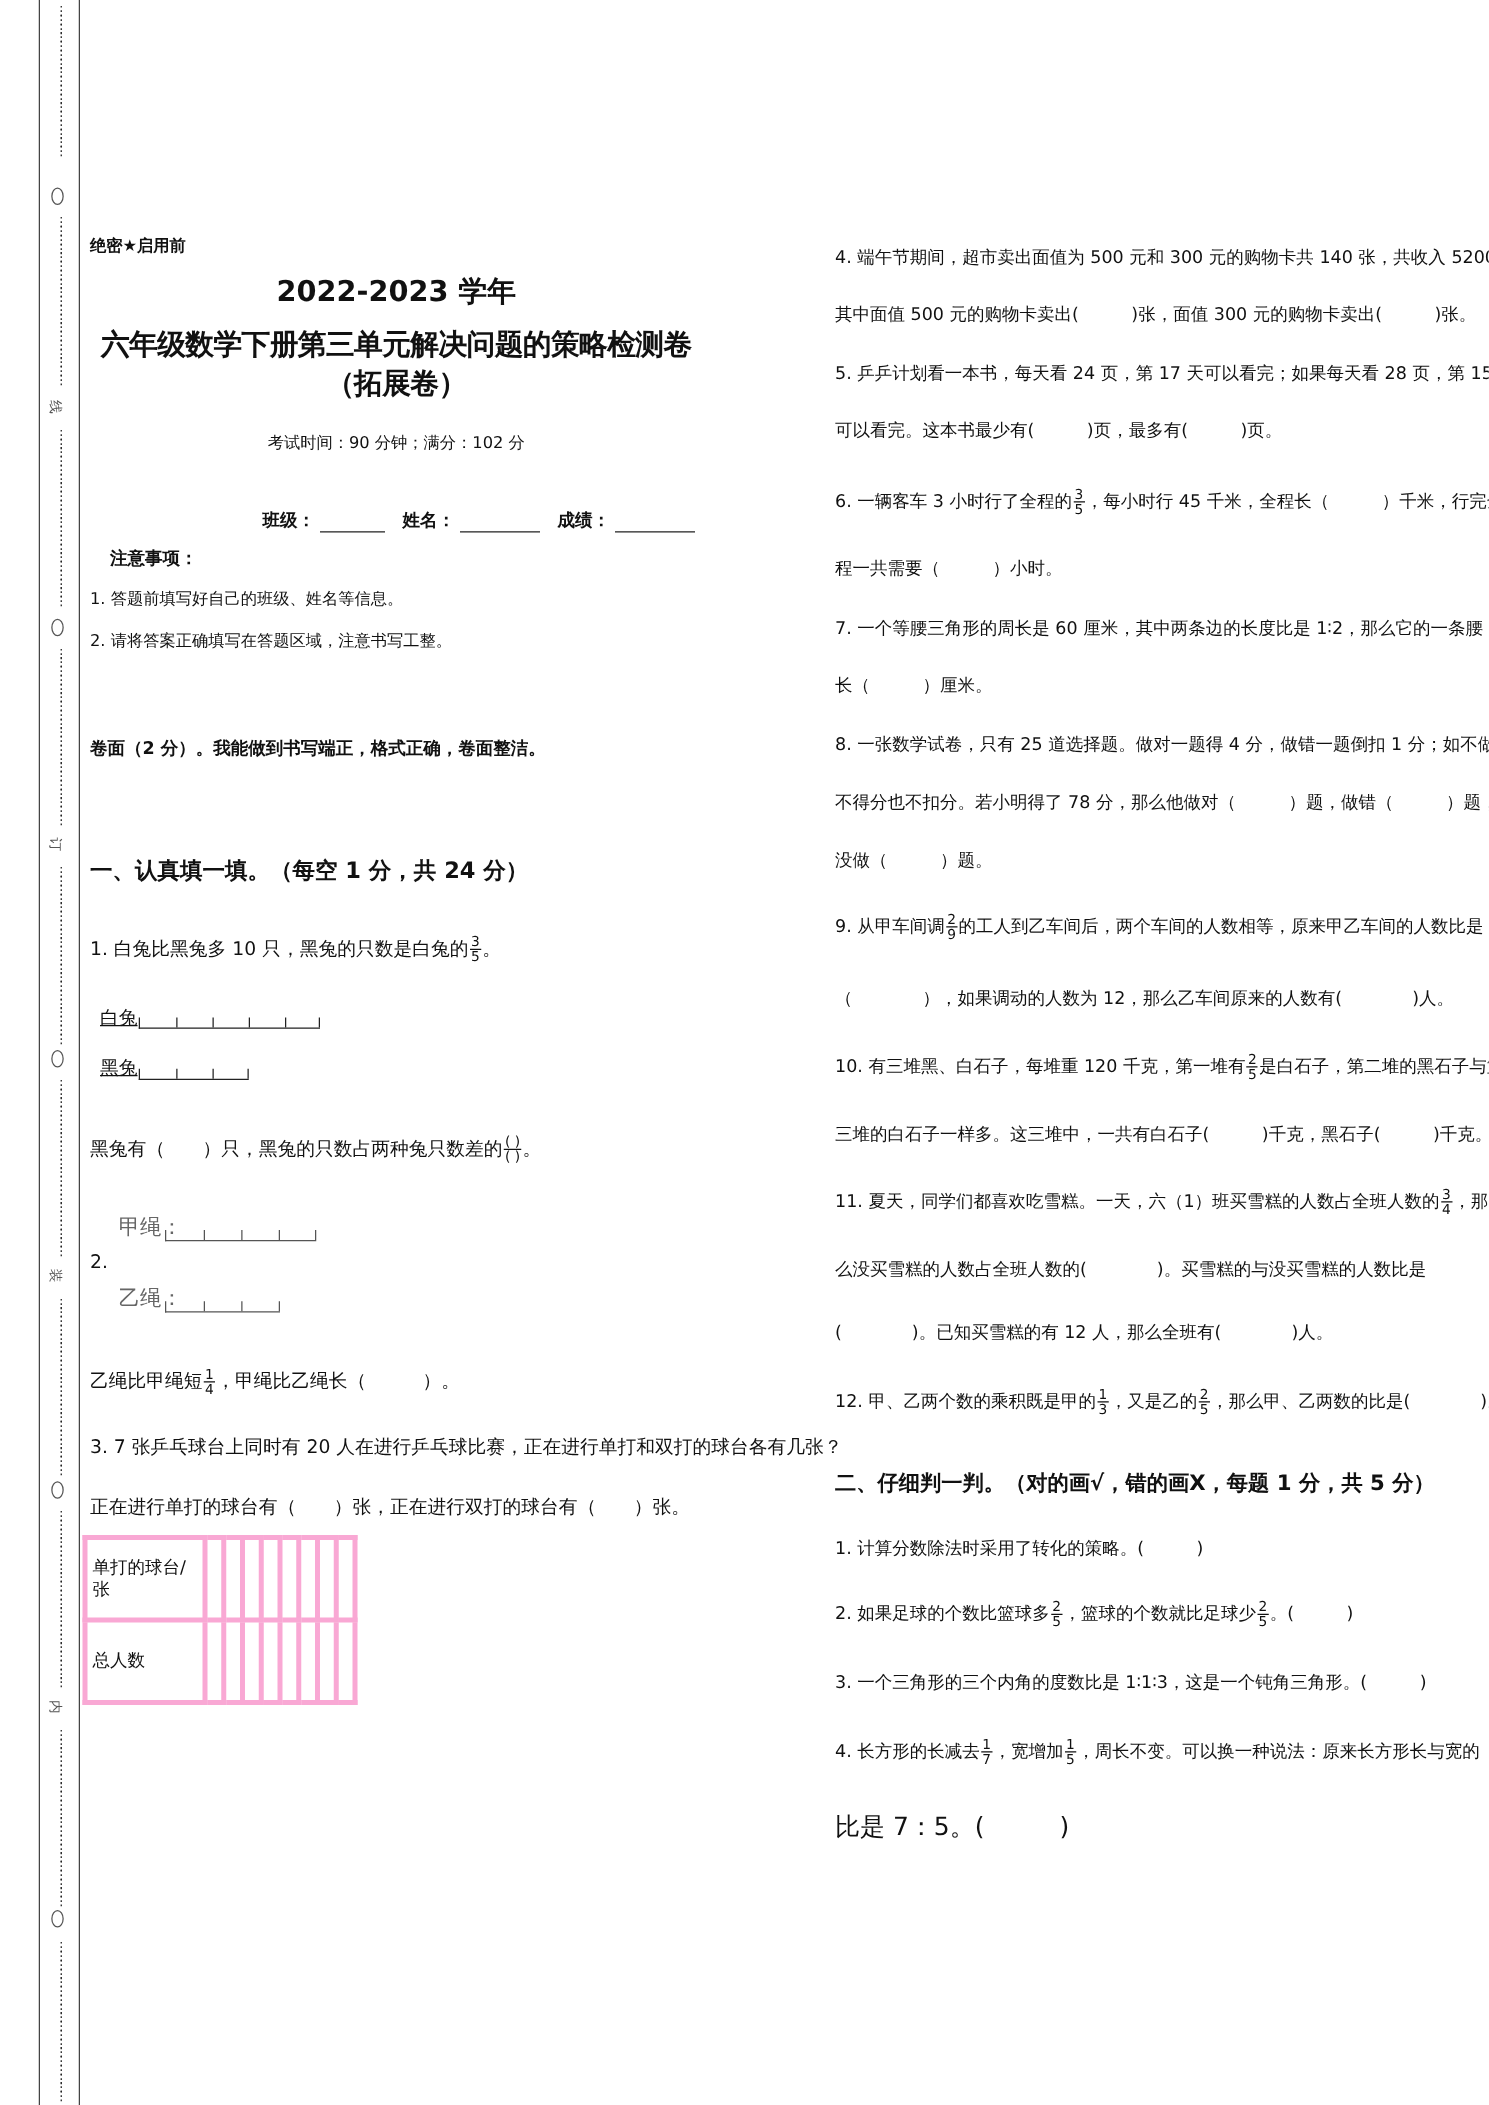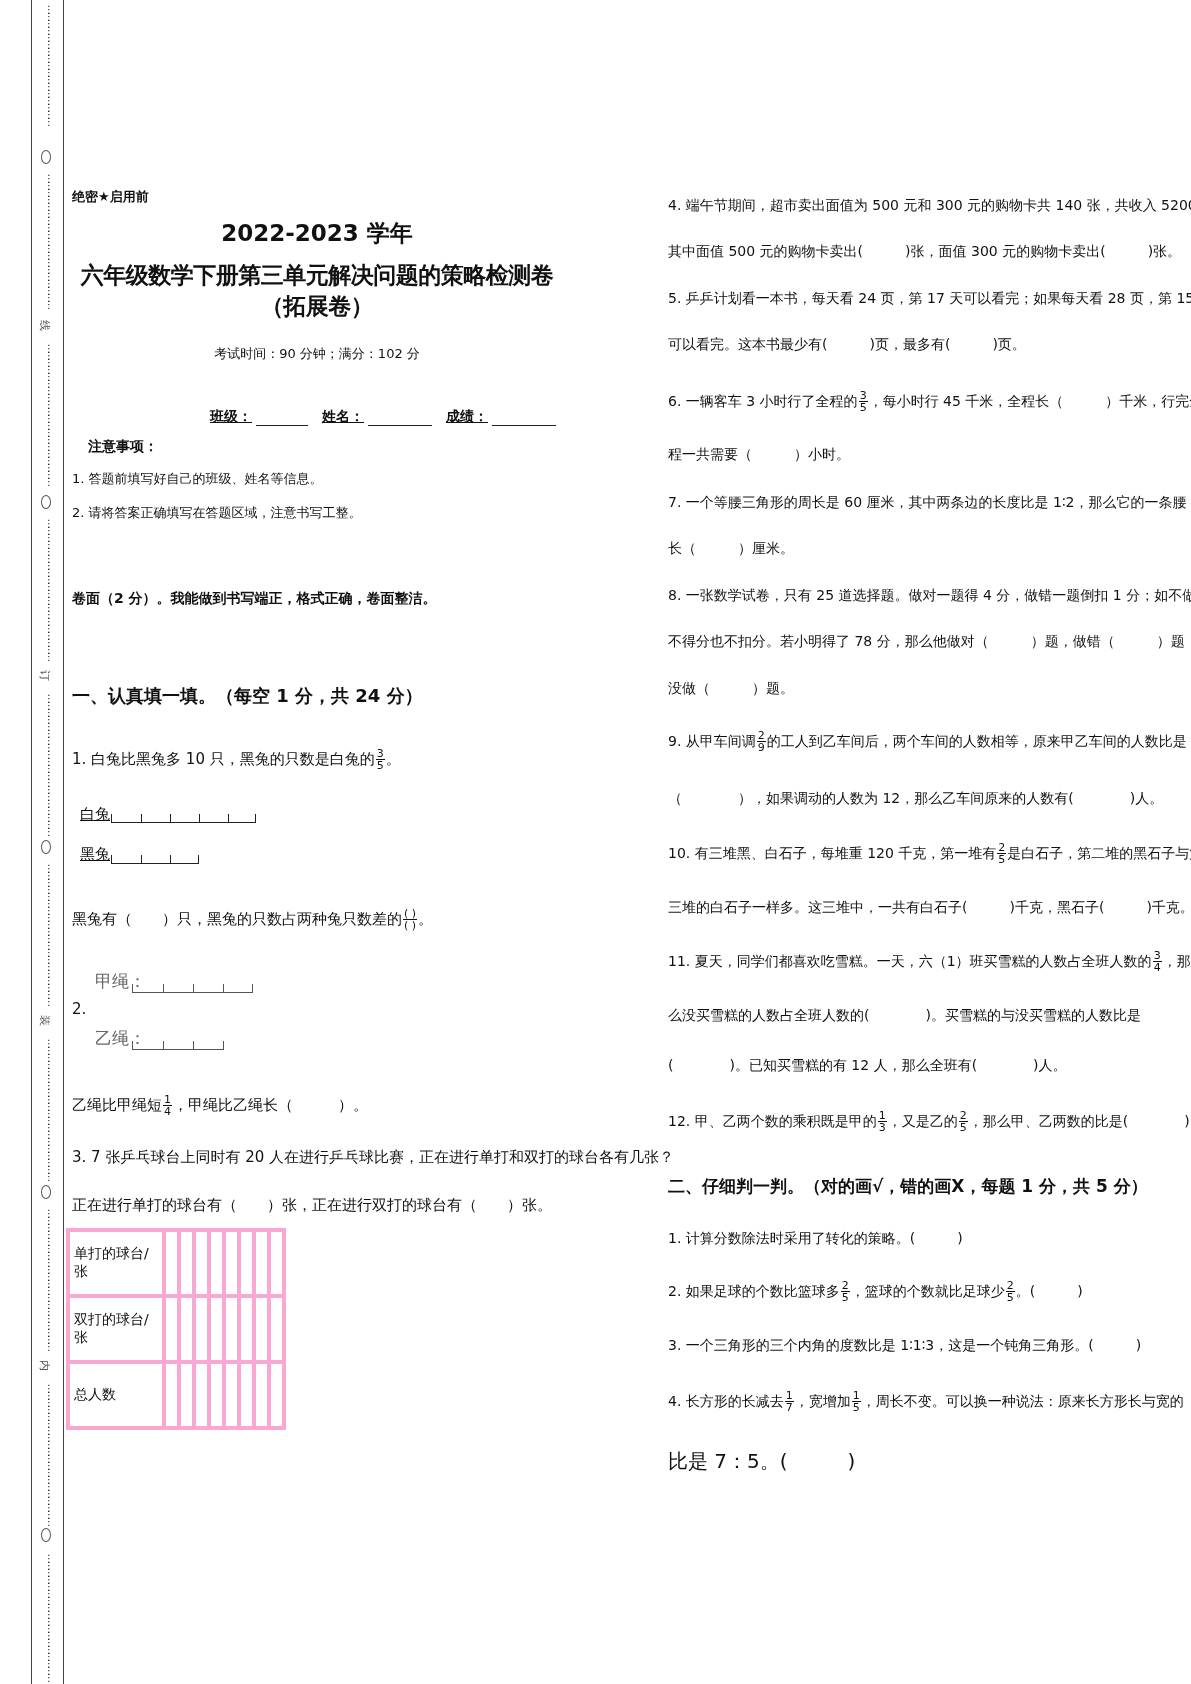--- a/index.html
+++ b/index.html
@@ -8,21 +8,21 @@
   .binding { position: absolute; left: 31px; top: 0; width: 31px; height: 1684px;
              border-left: 1px solid #444; border-right: 1px solid #444; }
   .binding .dots { position: absolute; left: 12px; width: 4px; font-size: 10px; line-height: 7px; color: #222; }
   .binding .circle { position: absolute; left: 9px; width: 8px; height: 12px; border: 1px solid #555; border-radius: 50%; }
   .binding .bchar { position: absolute; left: 7px; font-size: 11px; color: #555; transform: rotate(90deg); }
 
   .secret { position: absolute; left: 72px; top: 188px; font-size: 13px; font-weight: bold; }
   .title1 { position: absolute; left: 72px; top: 218px; width: 490px; text-align: center; font-size: 23px; font-weight: bold; }
   .title2 { position: absolute; left: 72px; top: 260px; width: 490px; text-align: center; font-size: 23px; font-weight: bold; letter-spacing: -0.5px; }
   .examinfo { position: absolute; left: 72px; top: 345px; width: 490px; text-align: center; font-size: 13px; }
-  .fields { position: absolute; left: 210px; top: 408px; font-size: 14px; font-weight: bold; display: flex; gap: 14px; text-decoration: underline; }
+  .fields { position: absolute; left: 210px; top: 408px; font-size: 14px; font-weight: bold; display: flex; gap: 14px; }
   .fields .f { display: flex; align-items: flex-end; }
   .fields .blank { display: inline-block; border-bottom: 1px solid #222; margin-left: 4px; height: 14px; }
   .notice-h { position: absolute; left: 88px; top: 438px; font-size: 14px; font-weight: bold; }
   .notice { position: absolute; left: 72px; font-size: 13px; }
   .neat { position: absolute; left: 72px; top: 590px; font-size: 14px; font-weight: bold; }
   .sec { position: absolute; font-size: 18px; font-weight: bold; text-align: right; }
   .q { position: absolute; font-size: 15px; white-space: nowrap; }
   .frac { display: inline-block; vertical-align: middle; text-align: center; font-size: 11px; line-height: 11px; margin: 0 1px; }
   .frac .num { display: block; border-bottom: 1px solid #111; padding: 0 1px; }
   .frac .den { display: block; }
@@ -141,31 +141,20 @@
     <td class="c"></td>
         <td class="c"></td>
         <td class="c"></td>
         <td class="c"></td>
         <td class="c"></td>
         <td class="c"></td>
         <td class="c"></td>
         <td class="c"></td>
   </tr>
   <tr>
-    <td class="h">双打的球台/张</td>
-    <td class="c"></td>
-        <td class="c"></td>
-        <td class="c"></td>
-        <td class="c"></td>
-        <td class="c"></td>
-        <td class="c"></td>
-        <td class="c"></td>
-        <td class="c"></td>
-  </tr>
-  <tr>
     <td class="h">总人数</td>
     <td class="c"></td>
         <td class="c"></td>
         <td class="c"></td>
         <td class="c"></td>
         <td class="c"></td>
         <td class="c"></td>
         <td class="c"></td>
         <td class="c"></td>
   </tr>

